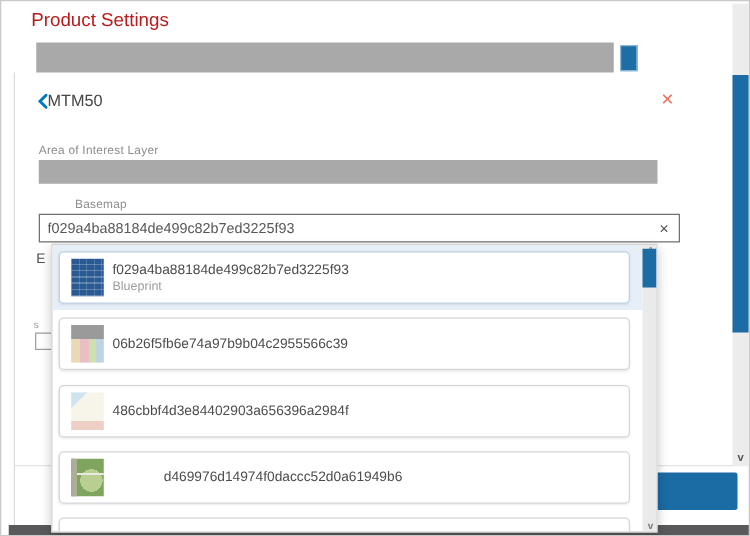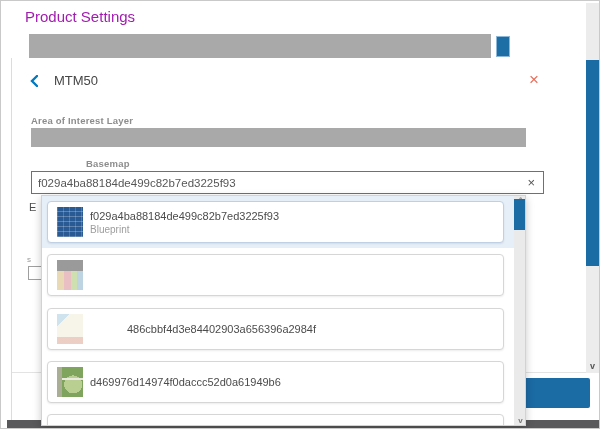--- a/index.html
+++ b/index.html
@@ -2,54 +2,54 @@
 <html><head>
 <meta charset="utf-8">
 <style>
   html,body{margin:0;padding:0;background:#fff;}
   .frame{
     position:relative;width:600px;height:429px;box-sizing:border-box;
     border:1px solid #c9c9c9;background:#fff;overflow:hidden;
     font-family:"Liberation Sans",sans-serif;color:#4b4b4b;
   }
   .abs{position:absolute;}
-  .page-title{left:24px;top:7px;font-size:15px;color:#a21caf;}
+  .page-title{left:24px;top:7px;font-size:15px;color:#b91c1c;}
   .redact{background:#a9a9a9;}
   .redact-1{left:28px;top:33px;width:462px;height:24px;}
   .blue-square{left:495px;top:35px;width:14px;height:21px;background:#1c6ea4;box-shadow:0 0 0 1px #8db7d8 inset;}
   .panel-left-border{left:10px;top:57px;width:1px;height:362px;background:#dcdcdc;}
   .footer-divider{left:11px;top:371px;width:575px;height:1px;background:#e3e3e3;z-index:0;}
-  .back-row{left:29px;top:72px;display:flex;align-items:center;gap:16px;cursor:pointer;z-index:1;}
+  .back-row{left:29px;top:72px;display:flex;align-items:center;gap:0;cursor:pointer;z-index:1;}
   .back-label{font-size:13px;color:#464646;}
   .close-btn{left:528px;top:70px;font-size:17px;line-height:17px;color:#e8705c;font-weight:400;cursor:pointer;z-index:1;}
-  .field-label{font-size:9.5px;color:#8d8d8d;letter-spacing:.2px;font-weight:bold;}
+  .field-label{font-size:9.5px;color:#8d8d8d;letter-spacing:.2px;}
   .aoi-label{left:30px;top:114px;}
   .aoi-redact{left:30px;top:127px;width:495px;height:19px;}
-  .basemap-label{left:38px;top:157px;padding-left:47px;}
+  .basemap-label{left:12px;top:157px;padding-left:47px;}
   .basemap-input-wrap{left:30px;top:170px;width:513px;height:23px;box-sizing:border-box;
     border:1px solid #707070;background:#fff;display:flex;align-items:center;z-index:2;}
   .basemap-input-wrap input{
     flex:1;border:none;outline:none;font-family:"Liberation Sans",sans-serif;
     font-size:11.5px;color:#575757;padding:0 6px;background:transparent;height:100%;}
   .clear-x{font-size:13px;color:#555;padding:0 8px 0 4px;cursor:pointer;line-height:1;}
   .frag-e{left:28px;top:200px;font-size:11px;color:#4d4d4d;z-index:1;}
   .frag-s{left:26px;top:254px;font-size:8px;color:#999;z-index:1;}
   .frag-checkbox{left:27px;top:265px;width:14px;height:14px;box-sizing:border-box;border:1px solid #9f9f9f;background:#fff;z-index:1;}
   .dropdown{
     left:40px;top:194px;width:485px;height:231px;box-sizing:border-box;
     background:#fff;border:1px solid #d2d2d2;box-shadow:0 3px 8px rgba(0,0,0,.22);
     overflow:hidden;z-index:6;}
   .row-highlight{position:absolute;left:0;top:0;width:472px;height:52px;background:#e6eef8;}
   .card{
     position:absolute;left:5px;width:457px;height:42px;box-sizing:border-box;
     background:#fff;border:1px solid #d6d6d6;border-radius:4px;
     box-shadow:0 1px 2px rgba(0,0,0,.08);
     display:flex;align-items:center;cursor:pointer;}
   .card.selected{border-color:#bfcfe4;}
-  .card-1{top:5px;} .card-2{top:58px;} .card-3{top:112px;gap:37px;} .card-4{top:165px;} .card-5{top:218px;}
+  .card-1{top:5px;} .card-2{top:58px;} .card-3{top:112px;} .card-4{top:165px;gap:41px;} .card-5{top:218px;}
   .thumb{width:26px;height:30px;flex:none;margin-left:9px;}
   .thumb-blueprint{background:
     repeating-linear-gradient(0deg, rgba(255,255,255,.25) 0 1px, rgba(0,0,0,0) 1px 5px),
     repeating-linear-gradient(90deg, rgba(255,255,255,.18) 0 1px, rgba(0,0,0,0) 1px 6px),
     #2a5a93;}
   .thumb-charted{background:
     linear-gradient(180deg,#9a9a9a 0 11px, rgba(0,0,0,0) 11px),
     repeating-linear-gradient(90deg,#ead9b5 0 7px,#e9bfc4 7px 14px,#cfe0b0 14px 20px,#bed4e2 20px 26px),
     #efe7d2;}
   .thumb-pencil{background:
@@ -121,20 +121,21 @@
       <div class="thumb thumb-blueprint"></div>
       <div class="card-text">
         <div class="card-id">f029a4ba88184de499c82b7ed3225f93</div>
         <div class="card-name">Blueprint</div>
       </div>
     </div>
 
     <div class="card card-2">
       <div class="thumb thumb-charted"></div>
       <div class="card-text">
+        <div class="card-id">06b26f5fb6e74a97b9b04c2955566c39</div>
       </div>
     </div>
 
     <div class="card card-3">
       <div class="thumb thumb-pencil"></div>
       <div class="card-text">
         <div class="card-id">486cbbf4d3e84402903a656396a2984f</div>
       </div>
     </div>
 

